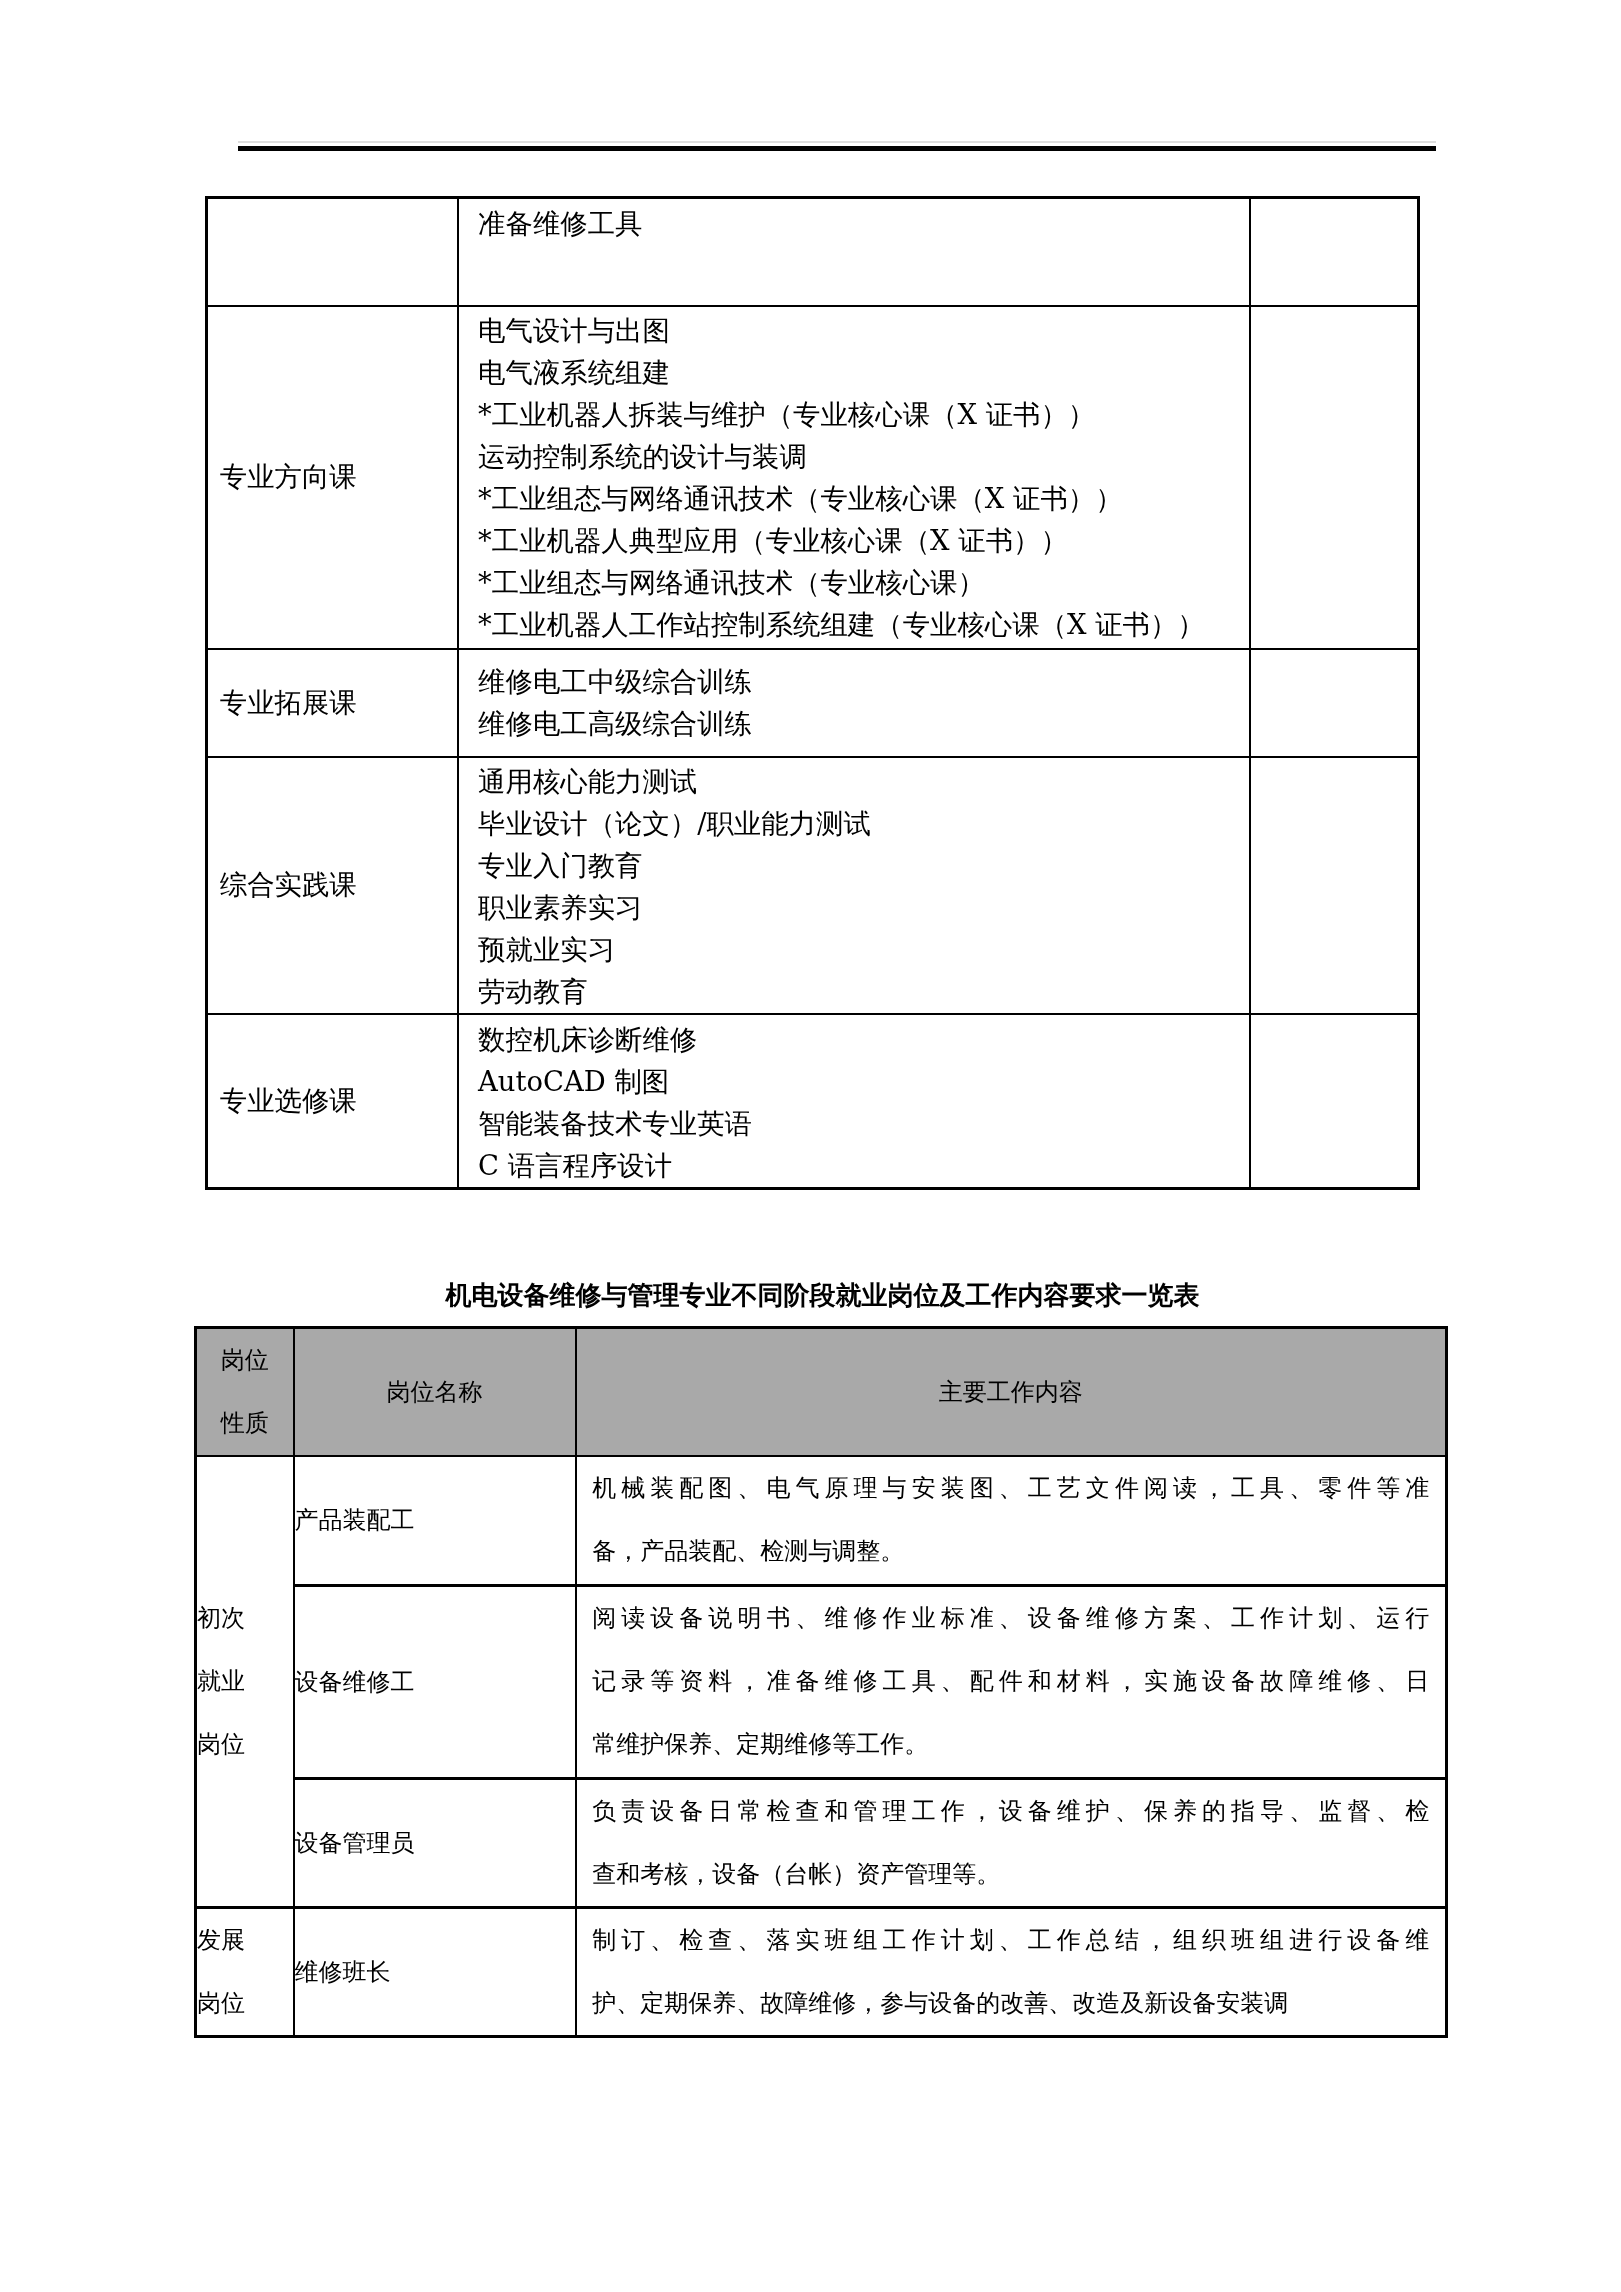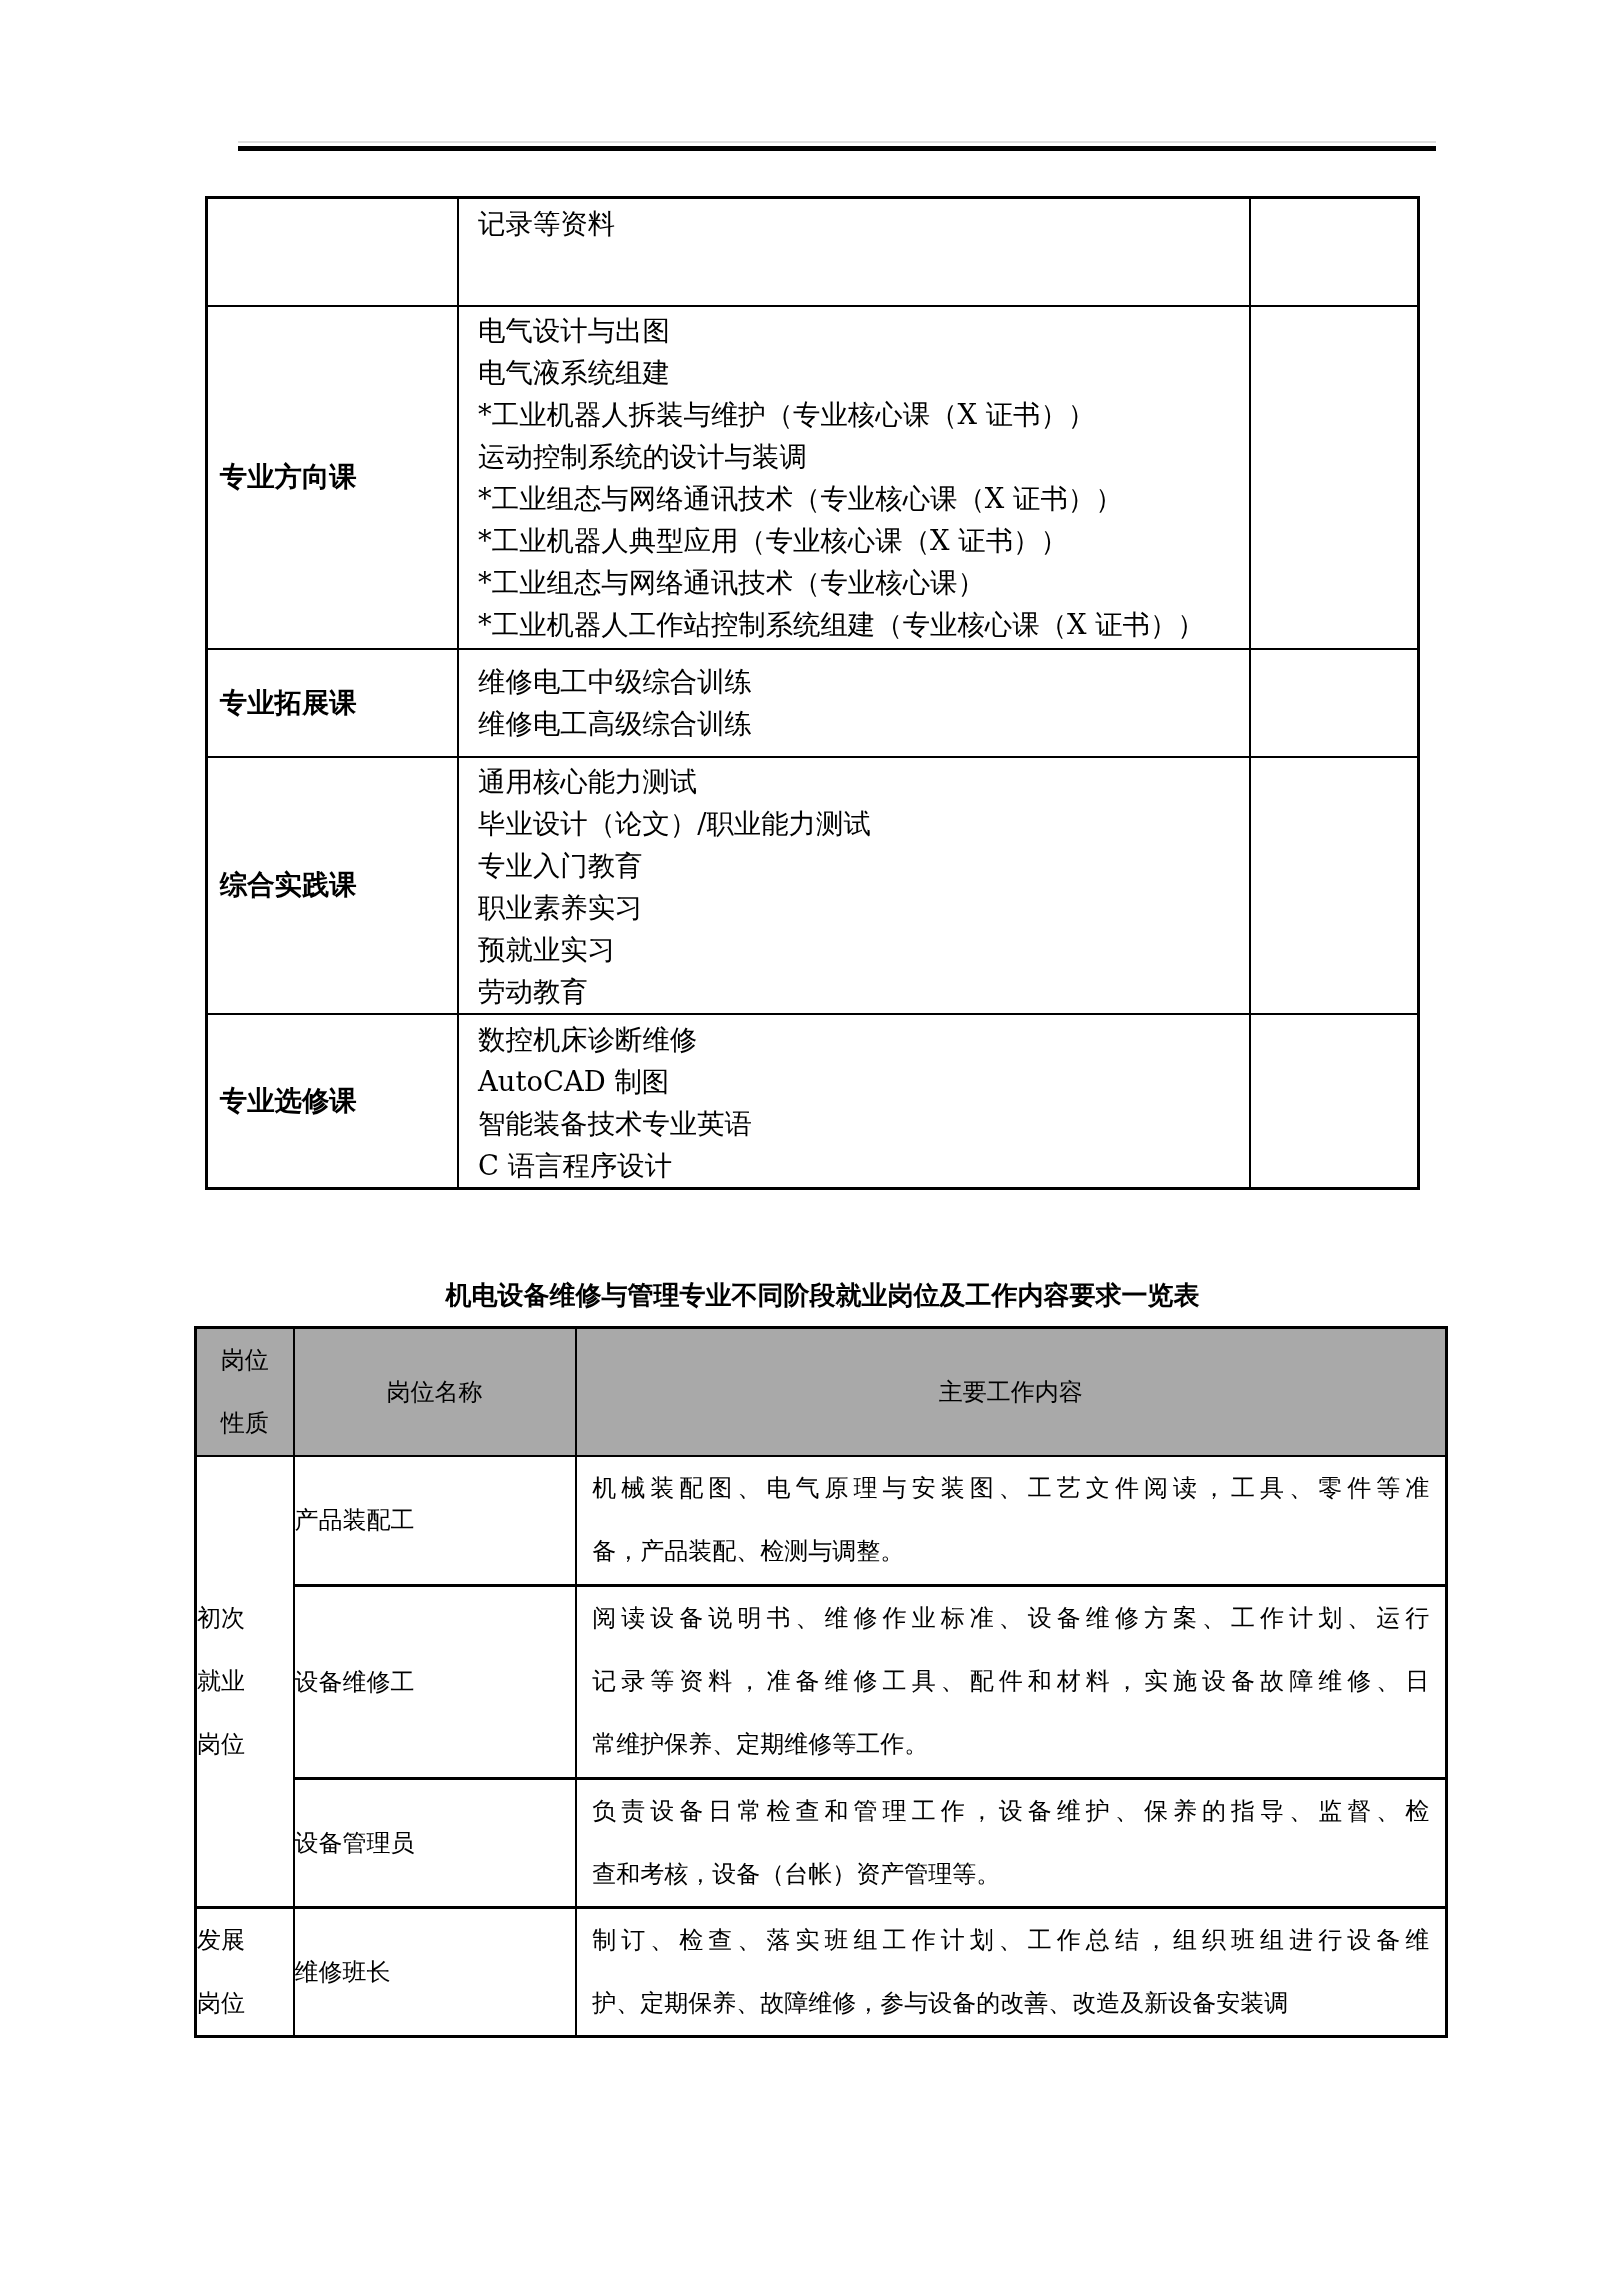--- a/index.html
+++ b/index.html
@@ -12,21 +12,21 @@
     color: #000;
   }
   .rule-thin  { position: absolute; left: 238px; top: 141px; width: 1198px; height: 2px; background: #dddddd; }
   .rule-thick { position: absolute; left: 238px; top: 146px; width: 1198px; height: 4.9px; background: #000000; }
 
   table { border-collapse: collapse; table-layout: fixed; position: absolute; }
 
   
   .t1 { left: 205px; top: 196px; width: 1211px; border: 3.9px solid #000; font-size: 27.4px; }
   .t1 td { border-style: solid; border-color: #000; border-width: 2.9px 2px; overflow: hidden; padding: 0; }
-  .t1 td.cat { vertical-align: middle; padding-left: 11.8px; font-weight: bold; }
+  .t1 td.cat { vertical-align: middle; padding-left: 11.8px; }
   .t1 td.courses { vertical-align: top; padding: 3.9px 0 0 19.6px; }
   .t1 td.courses.pad-mid { padding-top: 11.8px; }
   .t1 .ln { line-height: 42px; height: 42px; white-space: nowrap; }
 
   
   .t2-title {
     position: absolute; left: 12px; top: 1274px; width: 1621px;
     text-align: center; font-size: 26px; font-weight: bold; line-height: 43px;
   }
 
@@ -54,21 +54,21 @@
   <table class="t1">
     <colgroup>
         <col style="width:251px">
         <col style="width:792px">
         <col style="width:169px">
       </colgroup>
     <tbody>
       <tr style="height:108px">
         <td class="cat"></td>
         <td class="courses">
-          <div class="ln">记录等资料</div>
+          <div class="ln">准备维修工具</div>
         </td>
         <td></td>
       </tr>
       <tr style="height:343px">
         <td class="cat">专业方向课</td>
         <td class="courses">
           <div class="ln">电气设计与出图</div>
           <div class="ln">电气液系统组建</div>
           <div class="ln">*工业机器人拆装与维护（专业核心课（X 证书））</div>
           <div class="ln">运动控制系统的设计与装调</div>

